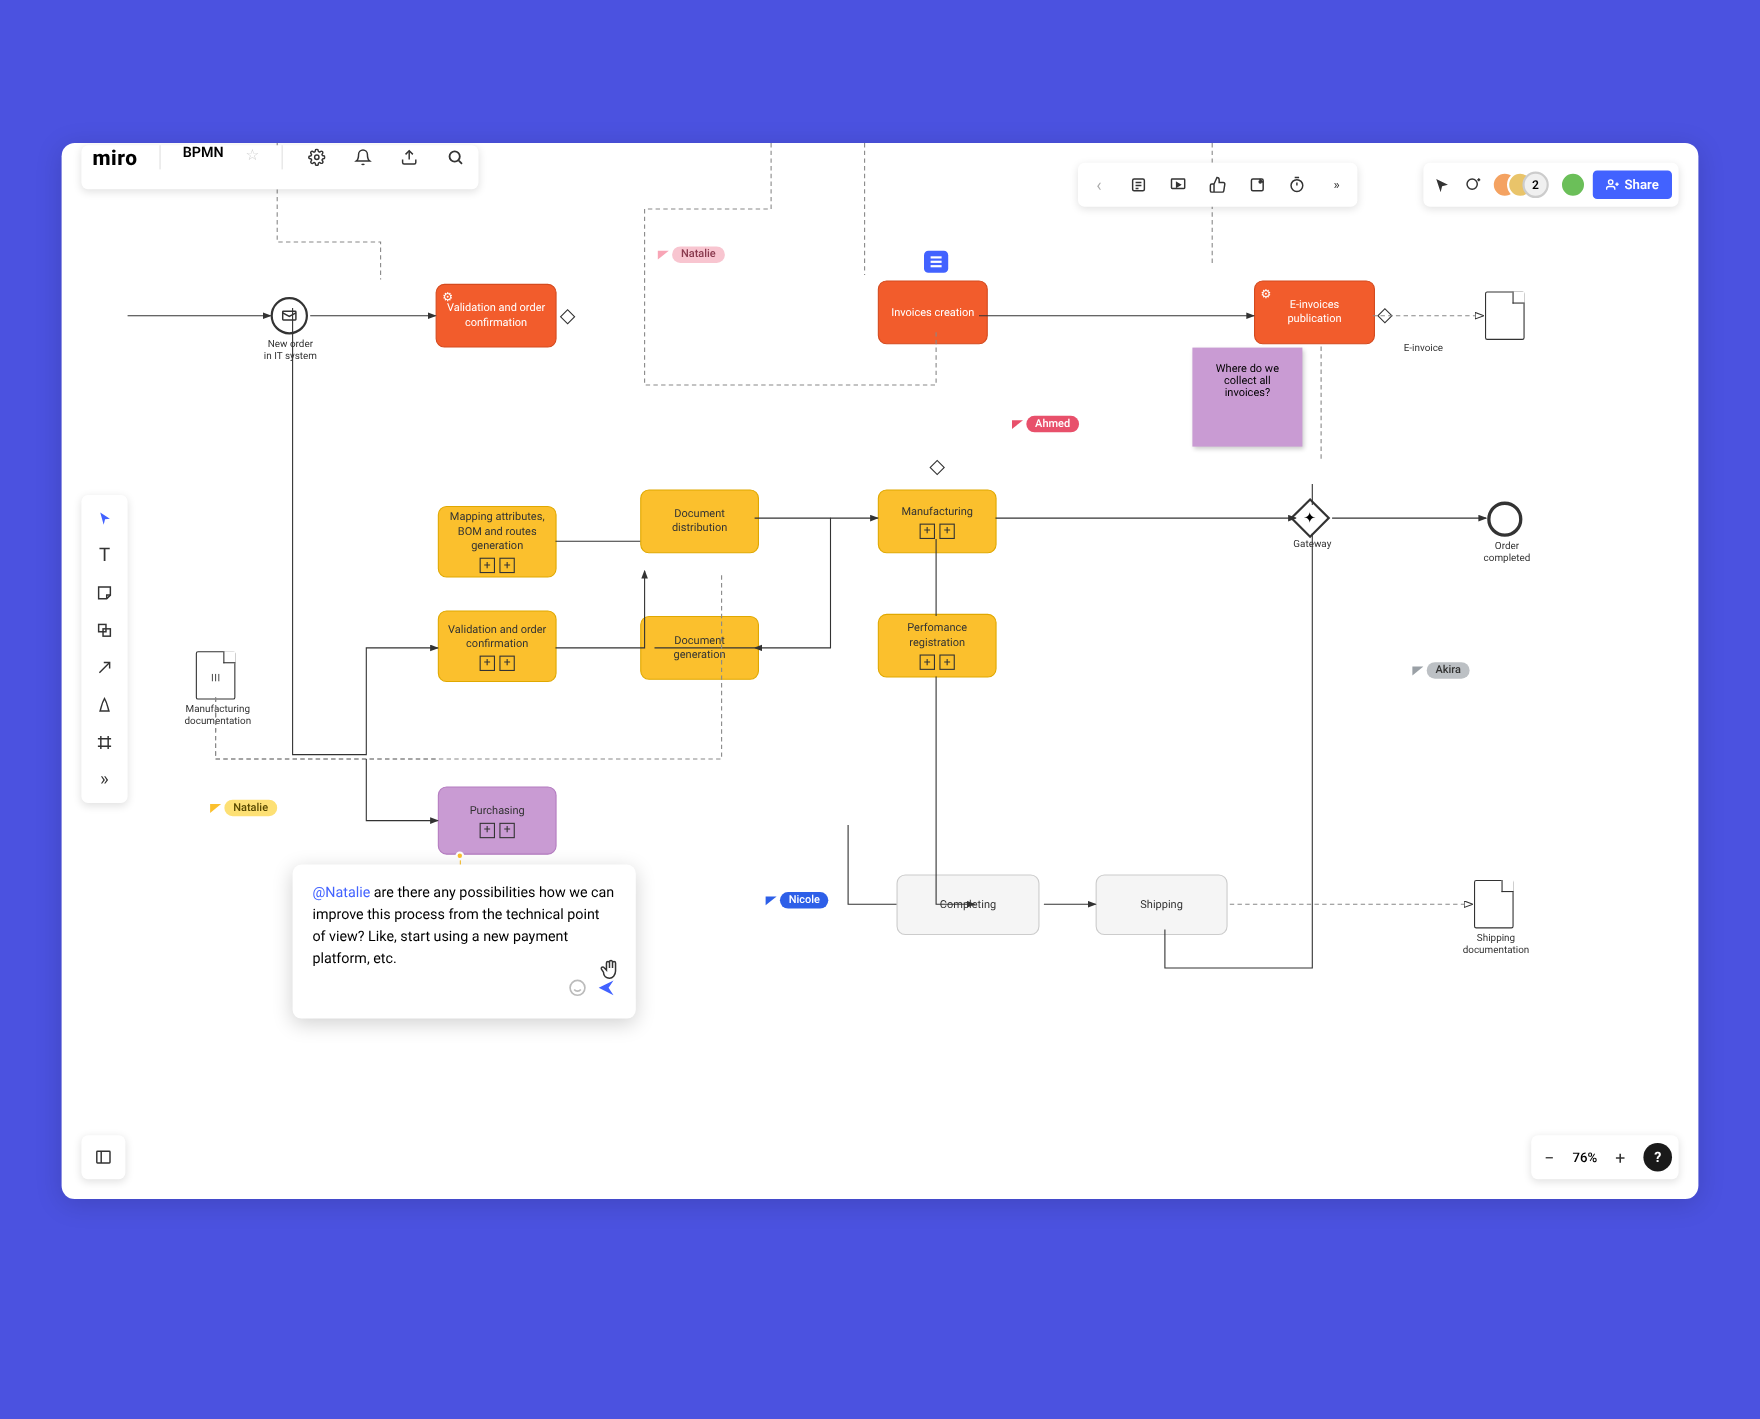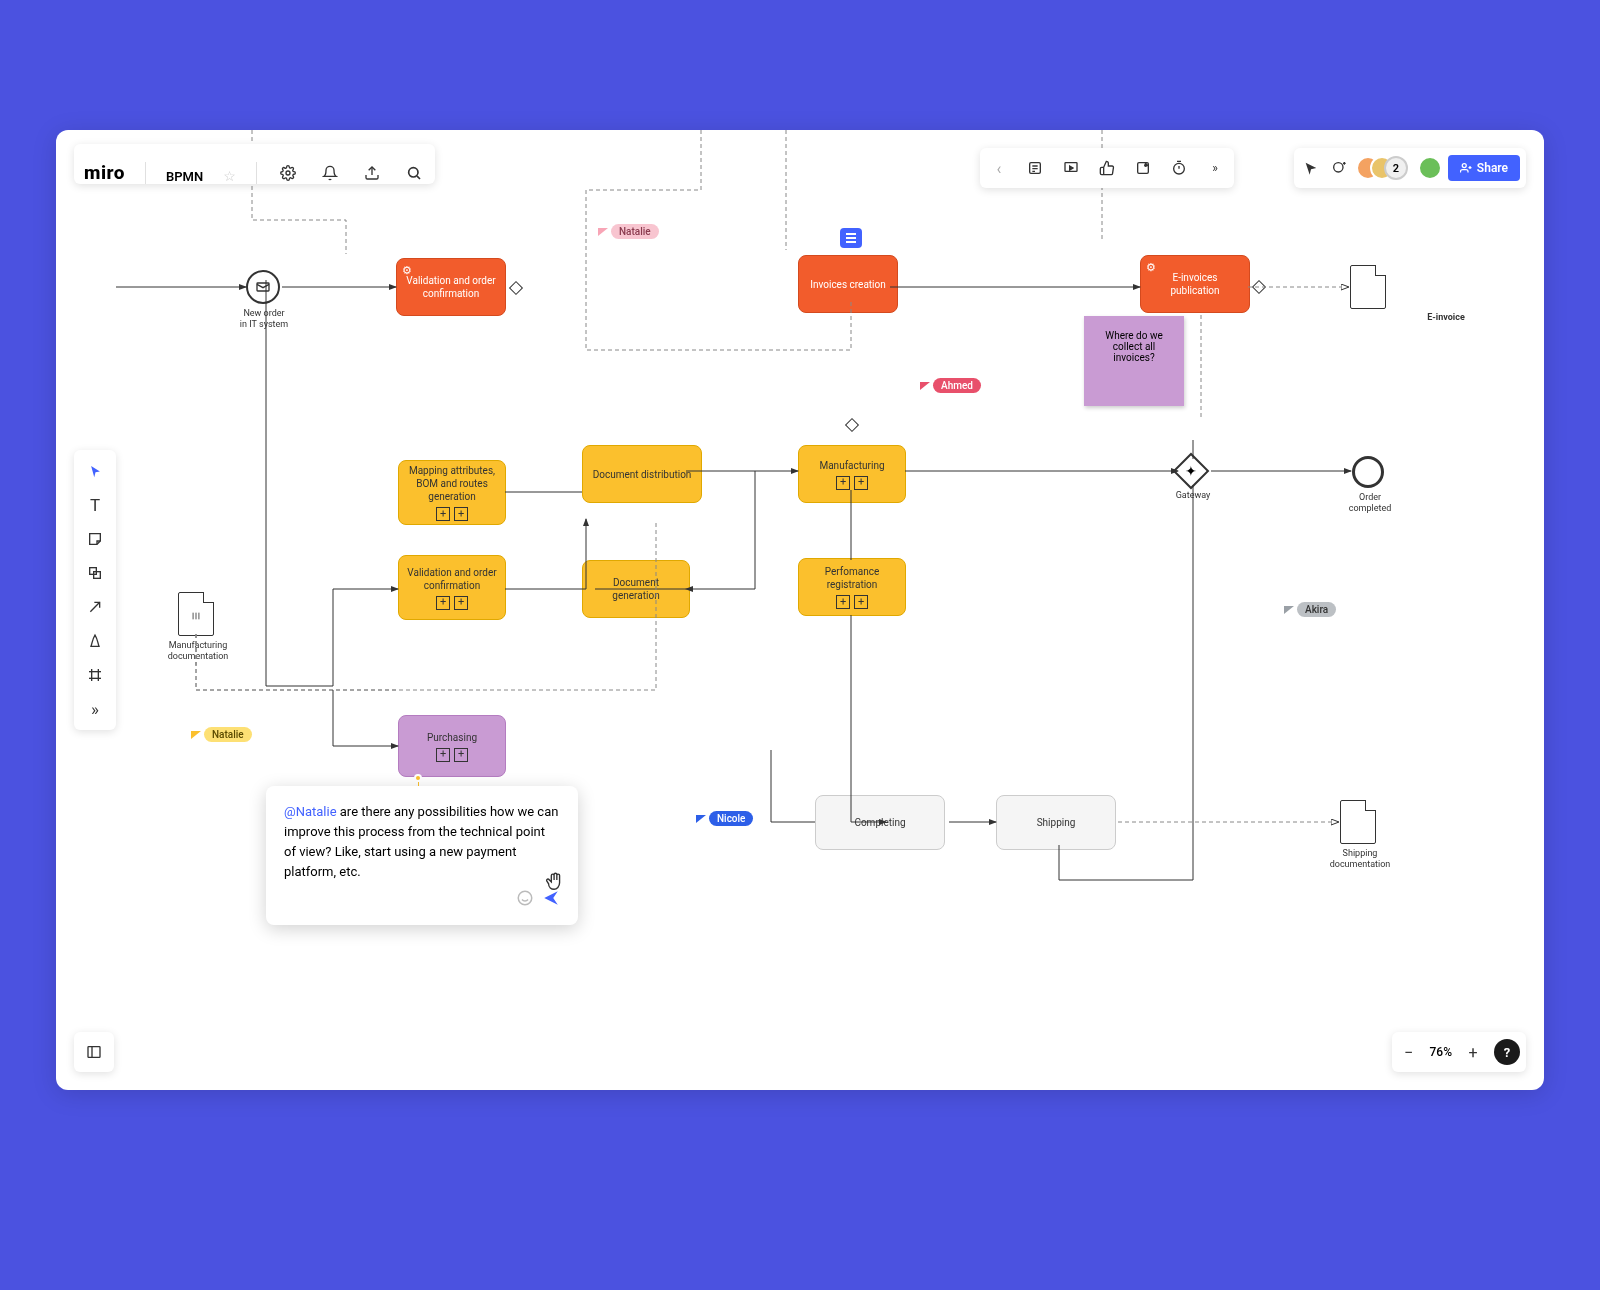--- a/index.html
+++ b/index.html
@@ -16,27 +16,27 @@
   width: 100%;
   height: 960px;
   position: relative;
   overflow: hidden;
   box-shadow: 0 4px 24px rgba(0,0,0,0.15);
 }
 
 
 .topbar-left {
   position: absolute;
-  top: 14px; left: 18px;
+  top: 2px; left: 18px;
   background: #fff;
   border-radius: 6px;
   box-shadow: 0 2px 8px rgba(0,0,0,0.12);
   height: 40px;
   display: flex;
-  align-items: flex-end;
+  align-items: flex-start;
   padding: 0 10px;
   gap: 20px;
   z-index: 50;
 }
 .logo { font-weight: 800; font-size: 19px; letter-spacing: 0.5px; }
 .divider { width: 1px; height: 22px; background: #e0e0e0; }
 .board-name { font-size: 13px; font-weight: 600; }
 .star { color: #ccc; font-size: 14px; }
 .icon-btn { width: 22px; height: 22px; display: flex; align-items: center; justify-content: center; cursor: pointer; color: #333; }
 
@@ -462,41 +462,41 @@
     </div>
     <div class="comment-indicator" style="left:784px;top:98px;"></div>
 
     <div class="task task-orange" style="left:1084px;top:125px;width:110px;height:58px;">
       <span class="gear">⚙</span>
       <span>E-invoices publication</span>
     </div>
     <div class="gw-diamond-small" style="left:1198px;top:152px;"></div>
 
     <div class="doc-shape" style="left:1294px;top:135px;"></div>
-    <div class="shape-label" style="left:1360px;top:182px;width:60px;font-weight:bold;">E-invoice</div>
+    <div class="shape-label" style="left:1208px;top:182px;width:60px;">E-invoice</div>
 
     <div class="sticky" style="left:1028px;top:186px;">
       <span>Where do we collect all invoices?</span>
     </div>
 
     <div class="task task-yellow" style="left:342px;top:330px;width:108px;height:65px;">
       <span>Mapping attributes, BOM and routes generation</span>
       <div class="sub-markers">
           <span class="sub-marker">+</span>
           <span class="sub-marker">+</span>
         </div>
     </div>
     <div class="task task-yellow" style="left:342px;top:425px;width:108px;height:65px;">
       <span>Validation and order confirmation</span>
       <div class="sub-markers">
           <span class="sub-marker">+</span>
           <span class="sub-marker">+</span>
         </div>
     </div>
-    <div class="task task-yellow" style="left:526px;top:315px;width:120px;height:58px;justify-content:center;">
+    <div class="task task-yellow" style="left:526px;top:315px;width:108px;height:58px;justify-content:center;">
       <span>Document distribution</span>
     </div>
     <div class="task task-yellow" style="left:526px;top:430px;width:108px;height:58px;align-items:flex-end;">
       <span>Document generation</span>
     </div>
     <div class="task task-yellow" style="left:742px;top:315px;width:108px;height:58px;">
       <span>Manufacturing</span>
       <div class="sub-markers">
           <span class="sub-marker">+</span>
           <span class="sub-marker">+</span>

